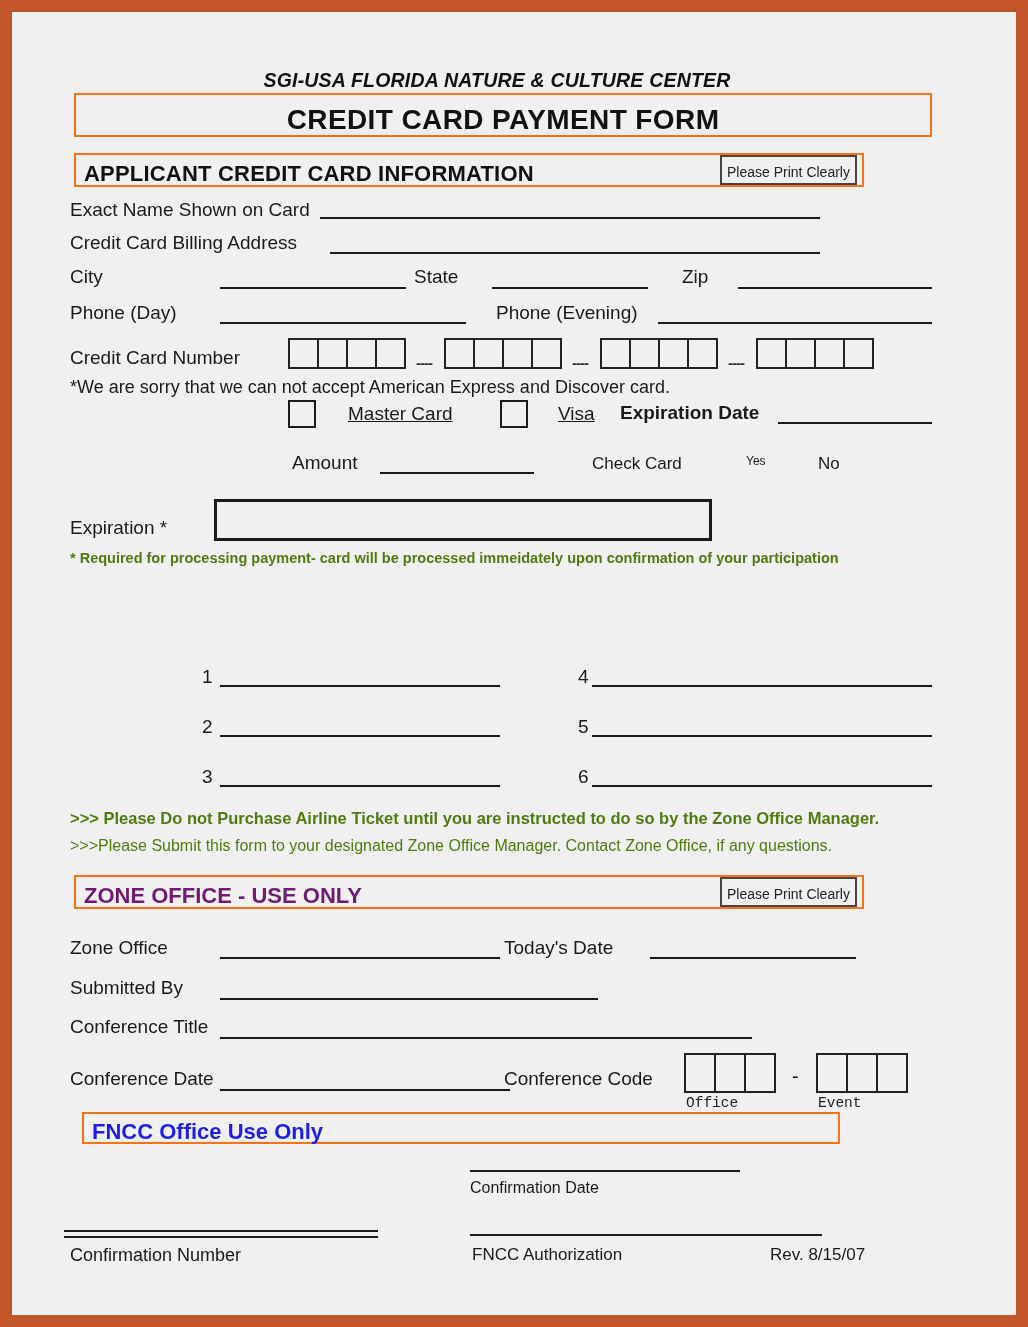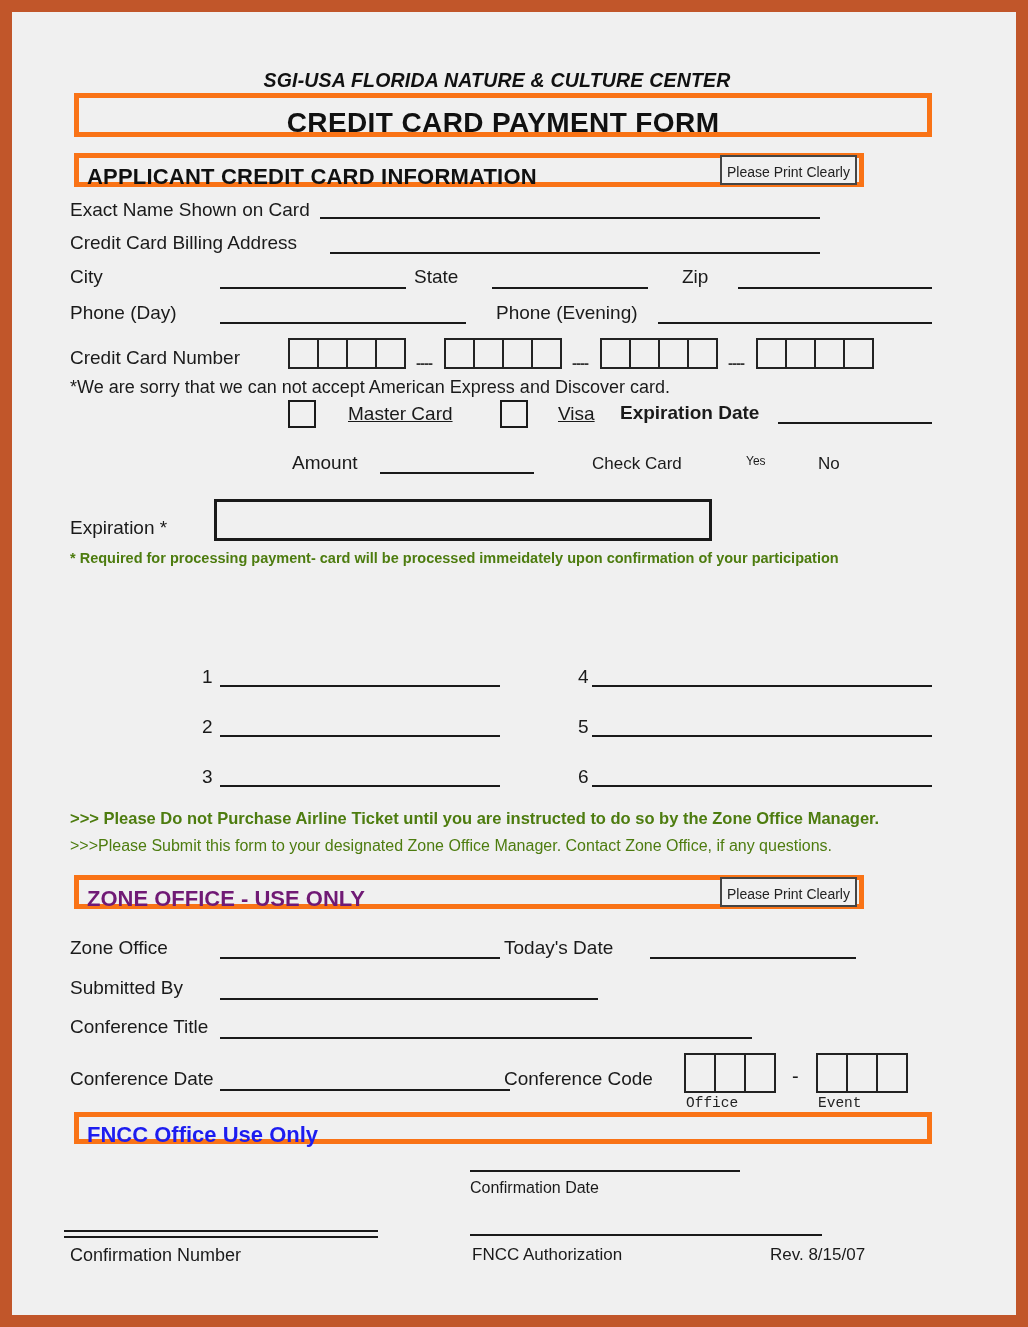--- a/index.html
+++ b/index.html
@@ -51,21 +51,21 @@
     font-weight: bold;
     font-style: italic;
     letter-spacing: 0.2px;
     color: #111;
   }
 
   
   .bar {
     position: absolute;
     box-sizing: border-box;
-    border: 5px solid #f97316;
+    border: 2px solid #f97316;
     background: #f0f0f0;
   }
   .bar-title {
     left: 12px; top: 81px;
     width: 858px; height: 44px;
   }
   .bar-title .lbl {
     position: absolute;
     left: 0; right: 0; top: 9px;
     text-align: center;
@@ -117,22 +117,22 @@
   }
   .bar-ppc2 .lbl {
     position: absolute;
     left: 0; right: 0; top: 7px;
     text-align: center;
     font-size: 14px;
     color: #222;
   }
 
   .bar-fncc {
-    left: 12px; top: 1100px;
-    width: 858px; height: 32px;
+    left: 20px; top: 1100px;
+    width: 758px; height: 32px;
   }
   .bar-fncc .lbl {
     position: absolute;
     left: 8px; top: 5px;
     font-size: 22px;
     font-weight: bold;
     color: #1d1df0;
   }
 
   

